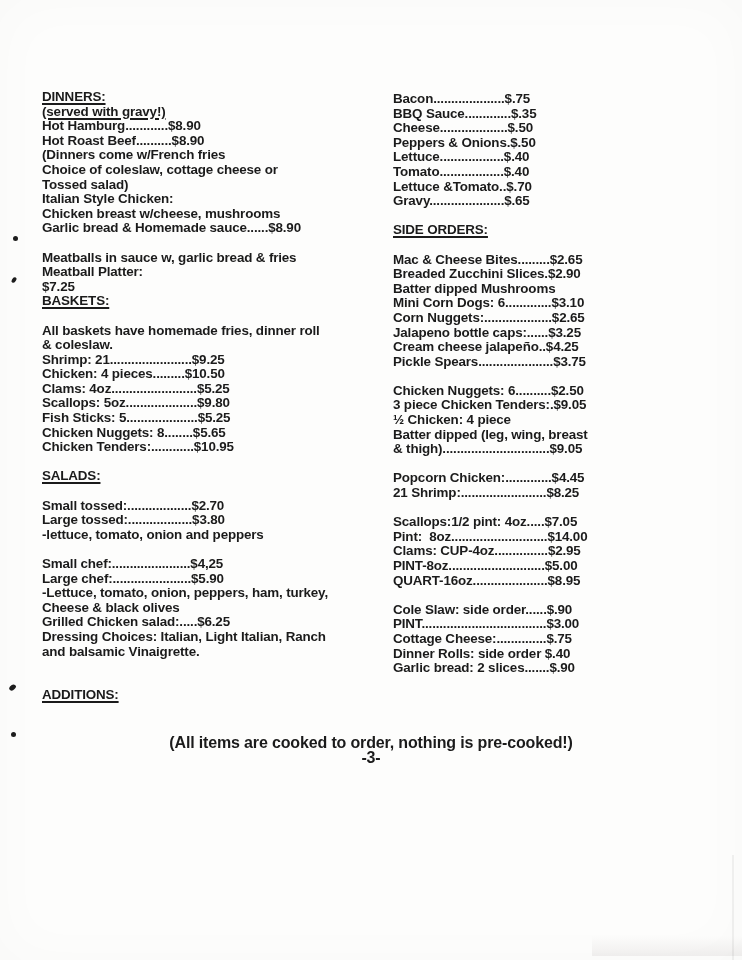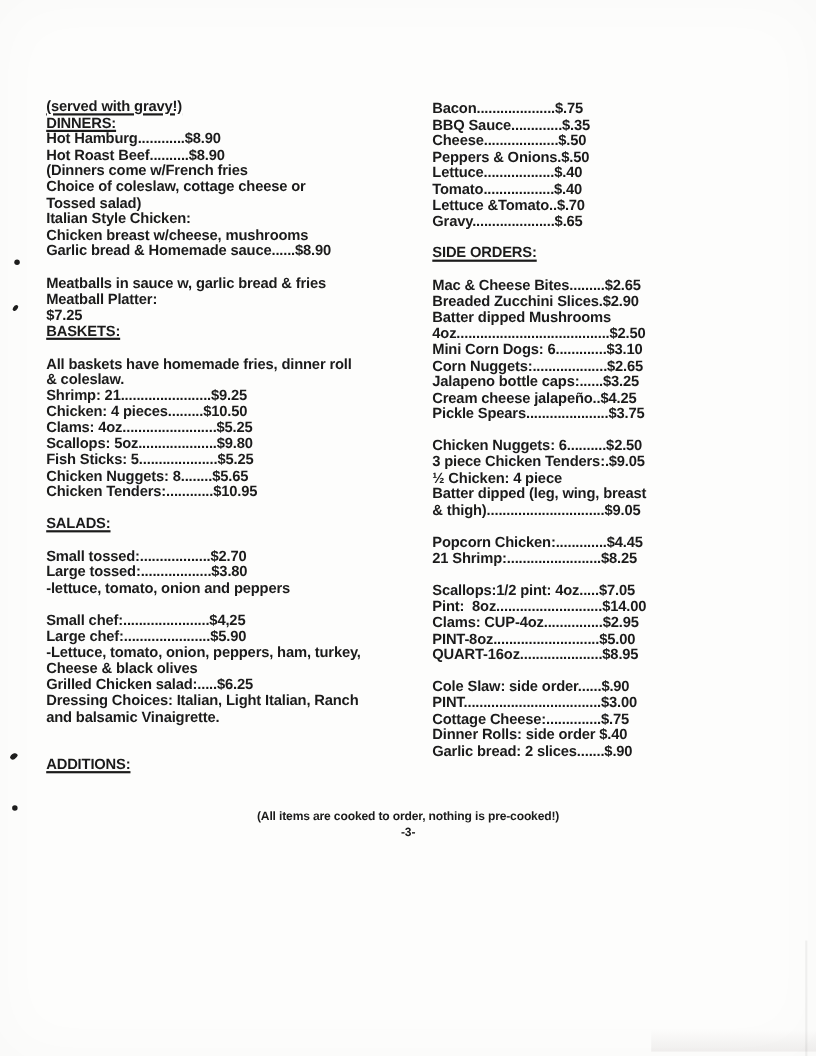--- a/index.html
+++ b/index.html
@@ -21,21 +21,21 @@
   }
   .heading{
     text-decoration:underline;
     text-decoration-thickness:2px;
     text-underline-offset:2px;
   }
   .pr{ width:303px; }
   .col-left{ position:absolute; left:42px; top:90px; width:348px; }
   .col-right{ position:absolute; left:393px; top:92px; width:335px; }
   .footer{ position:absolute; left:0; top:735px; width:742px; text-align:center; }
-  .footer .line{ white-space:normal; font-size:11px; line-height:15px; }
+  .footer .line{ white-space:normal; font-size:16px; line-height:15px; }
   
   .speck{ position:absolute; background:#1d1d1d; border-radius:50%; }
   .speck-1{ left:13px; top:236px; width:5px; height:5px; }
   .speck-2{ left:12px; top:277px; width:4px; height:6px; border-radius:65% 35% 60% 40%; transform:rotate(28deg); }
   .speck-3{ left:10px; top:684px; width:5px; height:7px; border-radius:70% 30% 60% 40%; transform:rotate(42deg); }
   .speck-4{ left:11px; top:732px; width:5px; height:5px; }
   
   .smudge-br{
     position:absolute; right:0; bottom:4px; width:150px; height:20px;
     background:linear-gradient(to top, rgba(130,115,115,0.10), rgba(0,0,0,0));
@@ -44,22 +44,22 @@
     position:absolute; right:8px; top:855px; width:2px; height:105px;
     background:rgba(0,0,0,0.05);
   }
 </style>
 </head>
 <body>
 
 <div class="page">
 
   <div class="col-left" id="col-left">
+      <div class="line heading">DINNERS:</div>
       <div class="line heading">(served with gravy!)</div>
-      <div class="line heading">DINNERS:</div>
       <div class="line">Hot Hamburg............$8.90</div>
       <div class="line">Hot Roast Beef..........$8.90</div>
       <div class="line">(Dinners come w/French fries</div>
       <div class="line">Choice of coleslaw, cottage cheese or</div>
       <div class="line">Tossed salad)</div>
       <div class="line">Italian Style Chicken:</div>
       <div class="line">Chicken breast w/cheese, mushrooms</div>
       <div class="line">Garlic bread &amp; Homemade sauce......$8.90</div>
       <div class="line">&nbsp;</div>
       <div class="line">Meatballs in sauce w, garlic bread &amp; fries</div>
@@ -102,21 +102,20 @@
       <div class="line">Lettuce..................$.40</div>
       <div class="line">Tomato..................$.40</div>
       <div class="line">Lettuce &amp;Tomato..$.70</div>
       <div class="line">Gravy.....................$.65</div>
       <div class="line">&nbsp;</div>
       <div class="line heading">SIDE ORDERS:</div>
       <div class="line">&nbsp;</div>
       <div class="line">Mac &amp; Cheese Bites.........$2.65</div>
       <div class="line">Breaded Zucchini Slices.$2.90</div>
       <div class="line">Batter dipped Mushrooms</div>
-      <div class="line">4oz.......................................$2.50</div>
       <div class="line">Mini Corn Dogs: 6.............$3.10</div>
       <div class="line">Corn Nuggets:...................$2.65</div>
       <div class="line">Jalapeno bottle caps:......$3.25</div>
       <div class="line">Cream cheese jalapeño..$4.25</div>
       <div class="line">Pickle Spears.....................$3.75</div>
       <div class="line">&nbsp;</div>
       <div class="line">Chicken Nuggets: 6..........$2.50</div>
       <div class="line">3 piece Chicken Tenders:.$9.05</div>
       <div class="line">½ Chicken: 4 piece</div>
       <div class="line">Batter dipped (leg, wing, breast</div>

